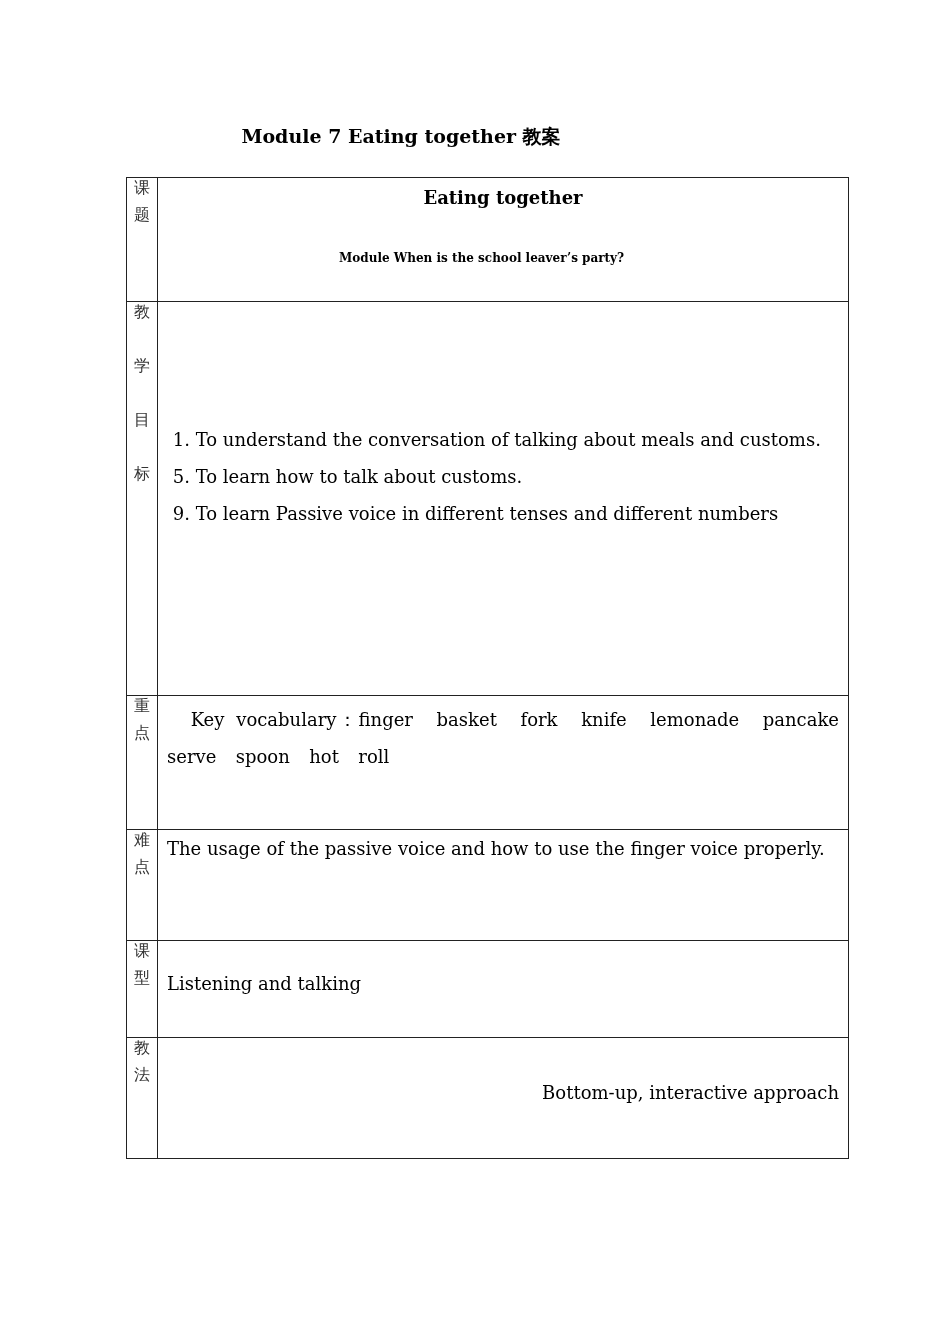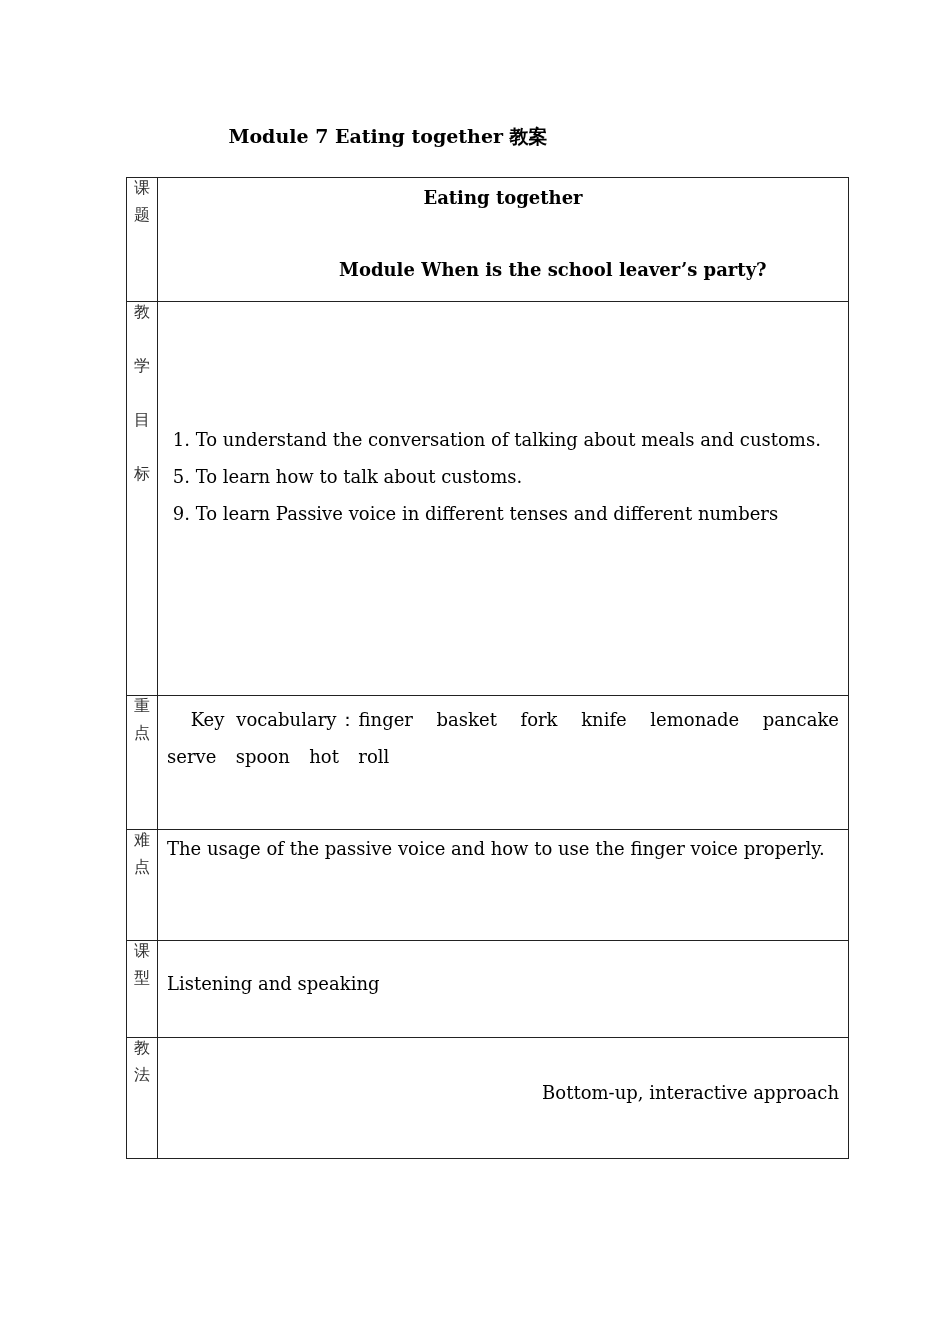--- a/index.html
+++ b/index.html
@@ -1,31 +1,31 @@
 <!DOCTYPE html>
 <html><head>
 <meta charset="utf-8">
 <style>
   html, body { margin: 0; padding: 0; background: #ffffff; }
   body { width: 950px; height: 1344px; position: relative; font-family: "DejaVu Serif", serif; color: #000; }
-  .page-title { position: absolute; left: 0; width: 776px; top: 124px; text-align: center; font-size: 19px; font-weight: bold; }
+  .page-title { position: absolute; left: 0; width: 776px; top: 124px; text-align: center; font-size: 19px; font-weight: bold; padding-left: 13px; }
   table.plan { position: absolute; left: 126px; top: 177px; width: 723px; border-collapse: collapse; table-layout: fixed; }
   table.plan td { border: 1.3px solid #222; vertical-align: top; padding: 0; }
   td.label { width: 30px; text-align: center; font-family: "DejaVu Sans", sans-serif; font-size: 16px; color: #333; vertical-align: middle; }
   td.label span { display: block; }
   td.content { font-size: 18px; line-height: 37px; padding: 0 9px !important; }
   .justify { text-align: justify; }
   .r1 { height: 124px; }
   .r2 { height: 394px; }
   .r3 { height: 134px; }
   .r4 { height: 111px; }
   .r5 { height: 97px; }
   .r6 { height: 121px; }
   .topic-a { text-align: center; font-weight: bold; font-size: 18px; line-height: 24px; margin-top: 8px; padding-left: 0; }
-  .topic-b { font-weight: bold; font-size: 18px; line-height: 24px; margin-top: 48px; padding-left: 172px; }
+  .topic-b { font-weight: bold; font-size: 12px; line-height: 24px; margin-top: 36px; padding-left: 172px; }
   .goals { padding-top: 119px; }
 </style>
 </head>
 <body>
 
 <div class="page-title">Module 7 Eating together 教案</div>
 
 <table class="plan">
   <tbody>
       <tr class="r1">
@@ -70,21 +70,21 @@
     <td class="content justify">
       <div style="text-align:justify">The usage of the passive voice and how to use the finger voice properly.</div>
     </td>
   </tr>
   <tr class="r5">
     <td class="label">
       <span>课</span>
       <span style="margin-top:6px">型</span>
     </td>
     <td class="content" style="padding-top:24px !important;">
-      <div>Listening and speaking</div>
+      <div>Listening and talking</div>
     </td>
   </tr>
   <tr class="r6">
     <td class="label">
       <span>教</span>
       <span style="margin-top:6px">法</span>
     </td>
     <td class="content" style="padding-top:36px !important;text-align:right;">
       <div>Bottom-up, interactive approach</div>
     </td>

